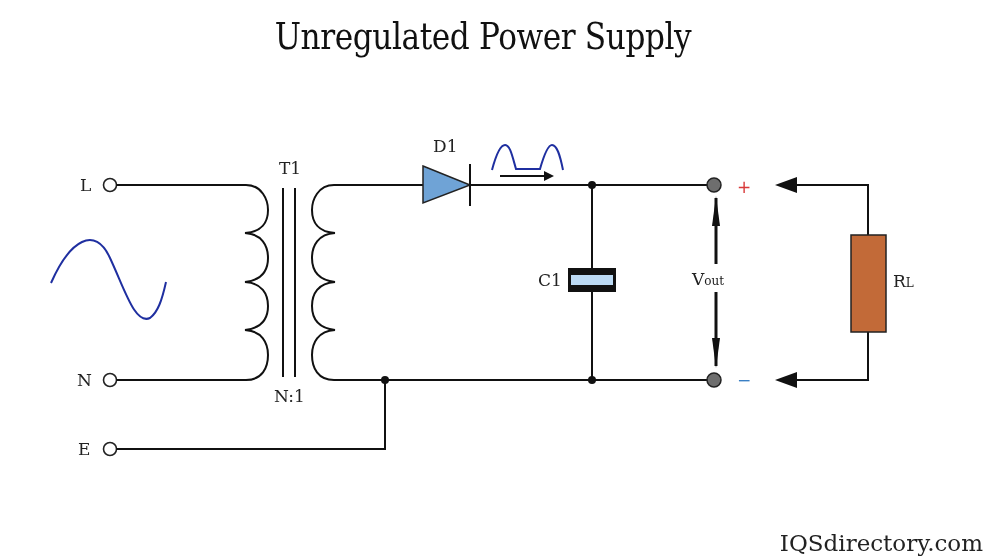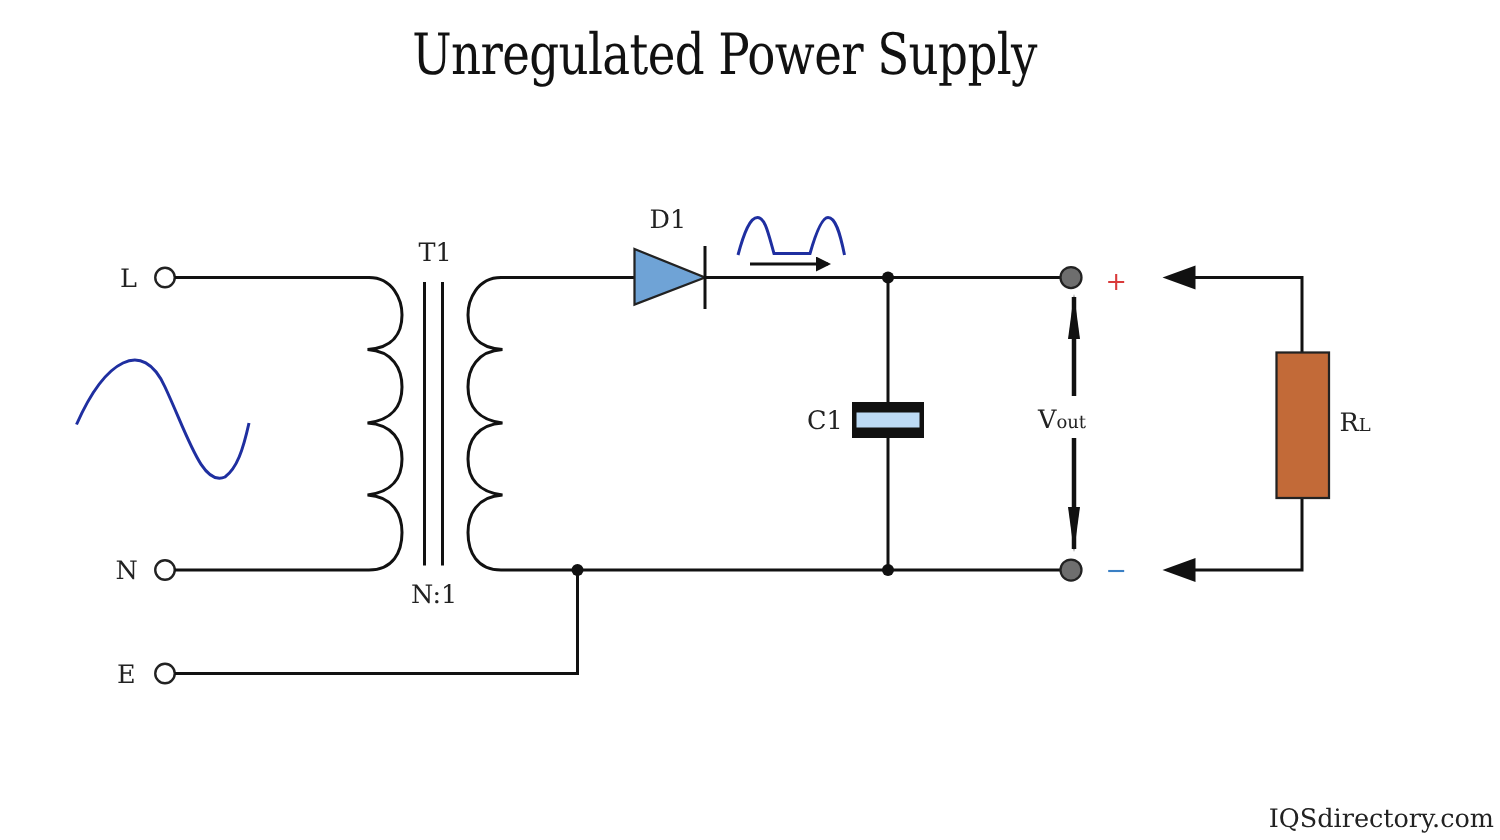--- a/index.html
+++ b/index.html
@@ -3,22 +3,22 @@
 <meta charset="utf-8">
 <style>
   html, body { margin: 0; padding: 0; background: #ffffff; }
   body { width: 1000px; height: 560px; position: relative; overflow: hidden; }
   #title {
     position: absolute; left: 0; top: 14px; width: 966px; text-align: center;
     font-family: "DejaVu Serif", serif; font-size: 38px; color: #111;
     transform: scaleX(0.82); transform-origin: 483px 0; letter-spacing: -0.5px;
   }
   #watermark {
-    position: absolute; right: 4px; bottom: 4px;
-    font-family: "DejaVu Serif", serif; font-size: 17px; color: #222;
+    position: absolute; right: 17px; bottom: 4px;
+    font-family: "DejaVu Serif", serif; font-size: 23px; color: #222;
   }
   svg { position: absolute; left: 0; top: 0; }
   .lbl { font-family: "DejaVu Serif", serif; font-size: 17px; fill: #222; }
   .wire { stroke: #111; stroke-width: 2; fill: none; }
 </style>
 </head>
 <body>
 
 <div id="title">Unregulated Power Supply</div>
 

